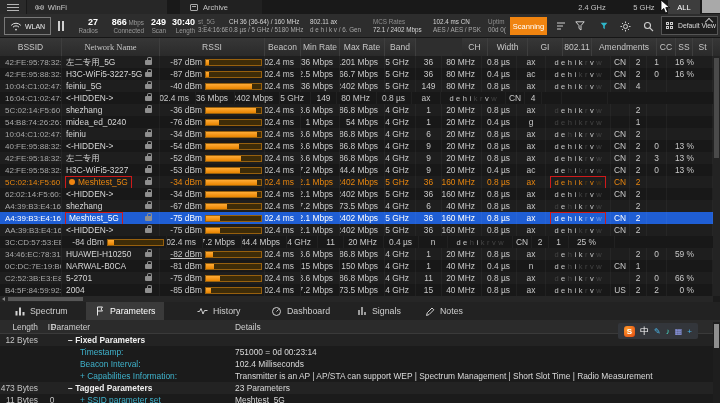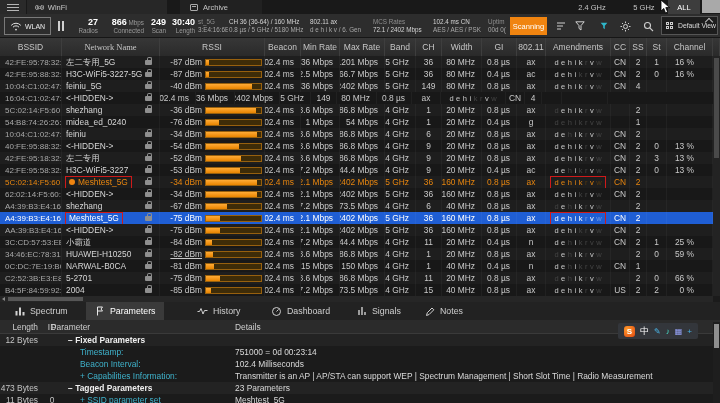--- a/index.html
+++ b/index.html
@@ -251,21 +251,21 @@
   </div>
 
   <div id="thead">
       <div class="hcell" style="width: 62px;">BSSID</div>
       <div class="hcell" style="width: 98px; font-family: Liberation Serif, serif;">Network Name</div>
       <div class="hcell" style="width: 105px;">RSSI</div>
       <div class="hcell" style="width: 36px;">Beacon</div>
       <div class="hcell" style="width: 39px;">Min Rate</div>
       <div class="hcell" style="width: 45px;">Max Rate</div>
       <div class="hcell" style="width: 31px;">Band</div>
-      <div class="hcell" style="width: 26px;">CH</div>
+      <div class="hcell" style="width: 26px; margin-left: 46px;">CH</div>
       <div class="hcell" style="width: 40px;">Width</div>
       <div class="hcell" style="width: 35px;">GI</div>
       <div class="hcell" style="width: 29px;">802.11</div>
       <div class="hcell" style="width: 65px;">Amendments</div>
       <div class="hcell" style="width: 19px;">CC</div>
       <div class="hcell" style="width: 17px;">SS</div>
       <div class="hcell" style="width: 20px;">St</div>
       <div class="hcell" style="width: 46px;">Channel</div>
       <div class="hcell" style="width: 7px;"></div>
     </div>
@@ -847,24 +847,20 @@
             <span class="off">w</span>
           </span>
         </div>
         <div class="c ac" style="width: 19px;">CN</div>
         <div class="c ac" style="width: 17px;">2</div>
         <div class="c ac" style="width: 20px;"></div>
         <div class="c  chc" style="width: 46px;"></div>
       </div>
       <div class="nrow">
         <div class="c al bssid" style="width: 62px;">3C:CD:57:53:EE:1A</div>
-        <div class="c  namec" style="width: 98px;">
-          <span class="nm">小霸道</span>
-          <span class="lock"></span>
-        </div>
         <div class="c  rssic" style="width: 105px;">
           <span class="rv">-84 dBm</span>
           <span class="bar">
             <i style="width: 10%;"></i>
           </span>
         </div>
         <div class="c ar" style="width: 36px;">102.4 ms</div>
         <div class="c ar" style="width: 39px;">7.2 Mbps</div>
         <div class="c ar" style="width: 45px;">144.4 Mbps</div>
         <div class="c ar" style="width: 31px;">2.4 GHz</div>

